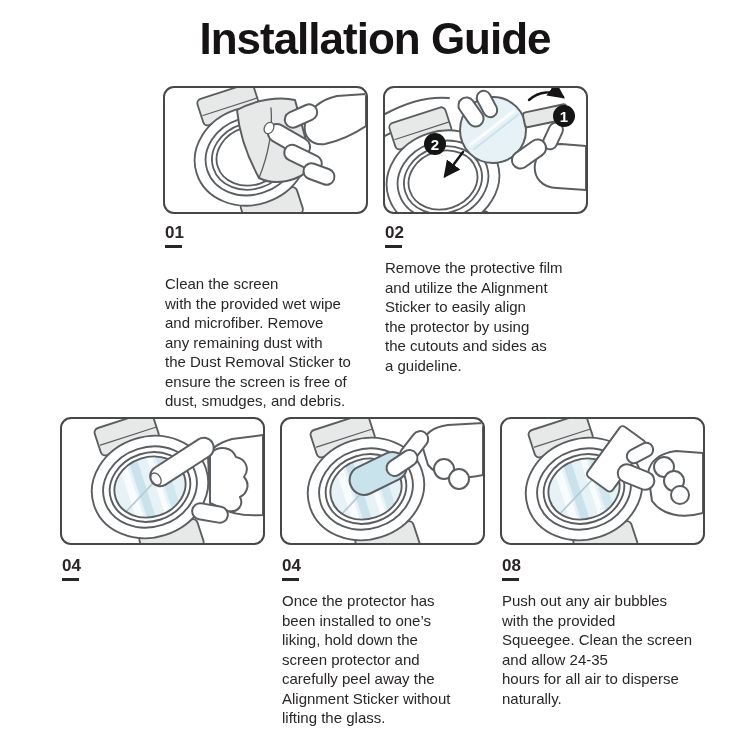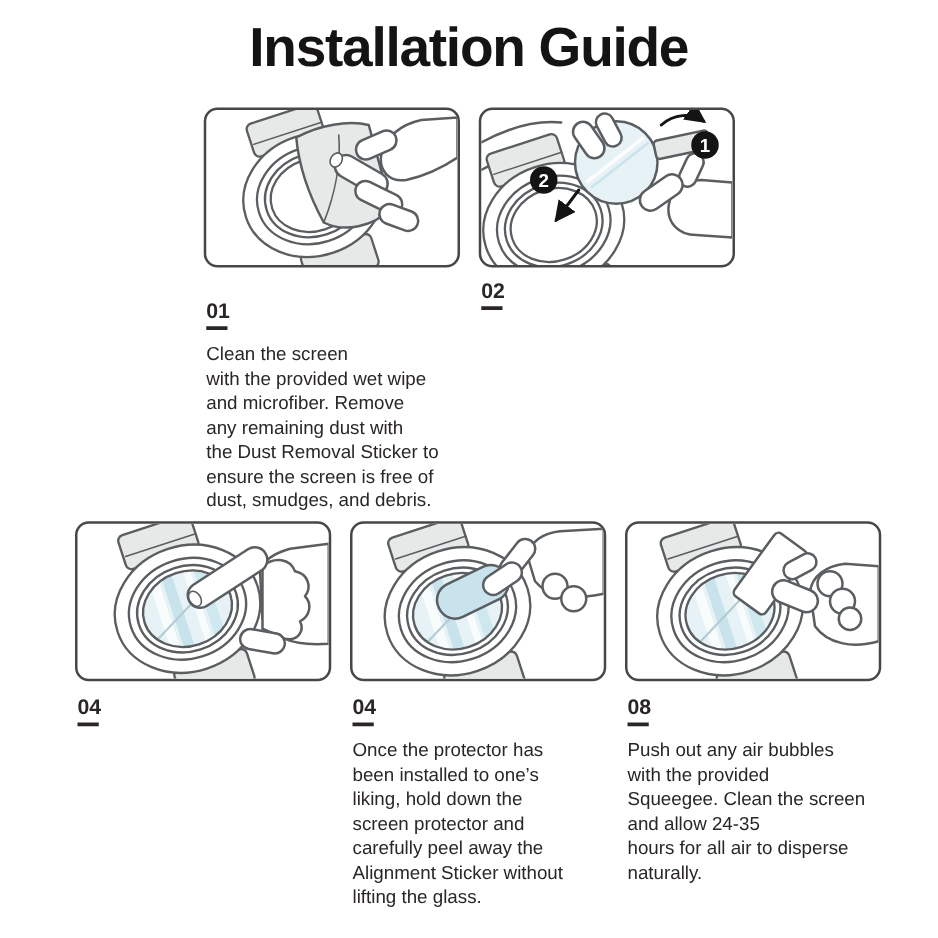--- a/index.html
+++ b/index.html
@@ -100,21 +100,21 @@
       <g>
         <path class="st" d="M 201,6 L 172,8 C 154,12 144,22 140,36 C 138,48 146,58 160,56 C 178,52 192,44 201,38 Z"></path>
         <rect class="st" x="-17" y="-8" width="34" height="16" rx="8" transform="translate(136,28) rotate(-24)"></rect>
         <rect class="st" x="-23" y="-9" width="46" height="18" rx="9" transform="translate(124,52) rotate(30)"></rect>
         <rect class="st" x="-20" y="-8" width="40" height="16" rx="8" transform="translate(138,70) rotate(26)"></rect>
         <rect class="st" x="-16" y="-8" width="32" height="16" rx="8" transform="translate(154,86) rotate(20)"></rect>
         <ellipse class="st thin" transform="translate(104,40) rotate(30)" rx="4.5" ry="6"></ellipse>
       </g>
     </svg>
   </div>
-  <div class="step-num" style="left:165px; top:240px;">01</div>
+  <div class="step-num" style="left:165px; top:224px;">01</div>
   <div class="step-text" style="left:165px; top:258px;margin-top:16px;">Clean the screen
 with the provided wet wipe
 and microfiber. Remove
 any remaining dust with
 the Dust Removal Sticker to
 ensure the screen is free of
 dust, smudges, and debris.</div>
 
   <div class="panel" style="left:383px; top:86px;">
     <svg viewBox="0 0 201 124">
@@ -144,20 +144,26 @@
         <text class="badge-num" y="5.5">1</text>
       </g>
       <path class="arrow" d="M 78,64 L 60,88" marker-end="url(#ah)"></path>
       <g transform="translate(50,56)">
         <circle class="badge" r="11"></circle>
         <text class="badge-num" y="5.5">2</text>
       </g>
     </svg>
   </div>
   <div class="step-num" style="left:385px; top:224px;">02</div>
+  <div class="step-text" style="left:385px; top:258px;">Remove the protective film
+and utilize the Alignment
+Sticker to easily align
+the protector by using
+the cutouts and sides as
+a guideline.</div>
 
   <div class="panel" style="left:60px; top:417px;">
     <svg viewBox="0 0 201 124">
       <use href="#watch-glass" transform="translate(88,68) scale(0.95)"></use>
       <g>
         <path class="st" d="M 201,16 L 170,20 C 156,24 148,30 146,38 L 148,76 C 156,92 174,98 201,96 Z"></path>
         <path class="st" d="M 148,34 C 158,26 170,28 174,38 C 184,40 188,50 182,58 C 188,64 186,74 178,78 C 182,86 176,94 166,92 L 148,84 Z"></path>
         <rect class="st" x="-18" y="-8" width="36" height="16" rx="8" transform="translate(148,94) rotate(10)"></rect>
         <g transform="translate(120,43) rotate(-33)">
           <rect class="st" x="-36" y="-10" width="72" height="20" rx="10"></rect>

